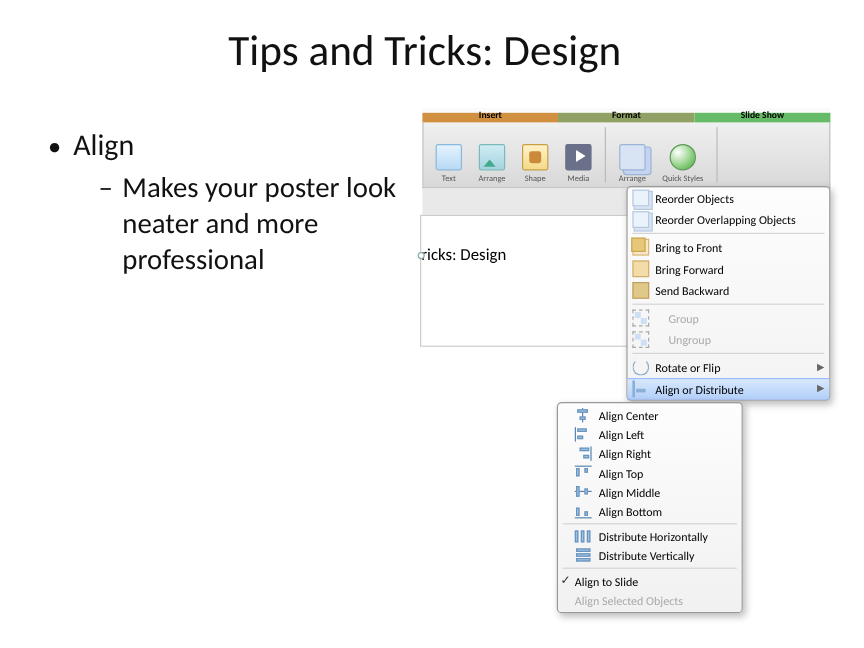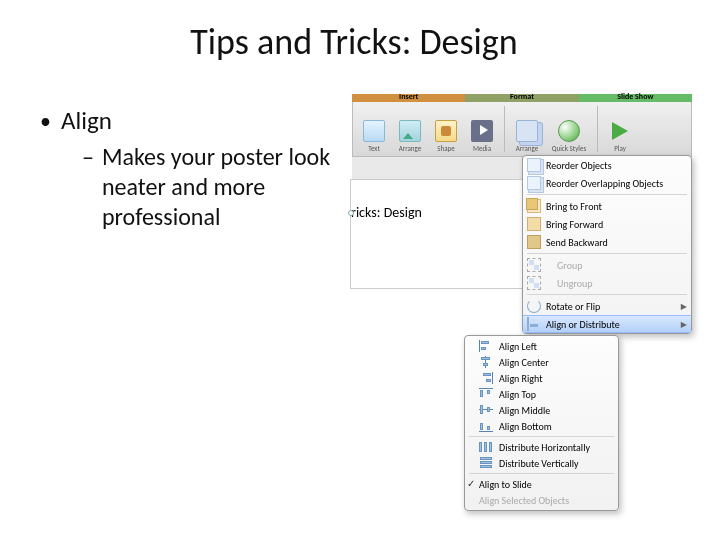--- a/index.html
+++ b/index.html
@@ -142,24 +142,20 @@
       <div class="divider"></div>
       <div class="rbtn">
           <div class="ric ric-arrange"></div>
           <span>Arrange</span>
         </div>
       <div class="rbtn wide">
           <div class="ric ric-qs"></div>
           <span>Quick Styles</span>
         </div>
       <div class="divider"></div>
-      <div class="rbtn">
-          <div class="ric ric-play"></div>
-          <span>Play</span>
-        </div>
     </div>
     <div class="editor">
       <div class="minislide">
         <div class="mtitle">ricks: Design</div>
         <div class="handle l"></div>
       </div>
     </div>
 
     <div class="dd1">
       <div class="row">
@@ -200,34 +196,34 @@
         </div>
       <div class="row hl">
           <div class="ico ico-align"></div>
           <span>Align or Distribute</span>
           <span class="arrow">▶</span>
         </div>
     </div>
 
     <div class="dd2">
       <div class="row">
+          <div class="aico al-c">
+            <span></span>
+            <span></span>
+            <span></span>
+          </div>
+          <span>Align Center</span>
+        </div>
+      <div class="row">
           <div class="aico al-l">
             <span></span>
             <span></span>
             <span></span>
           </div>
           <span>Align Left</span>
-        </div>
-      <div class="row">
-          <div class="aico al-c">
-            <span></span>
-            <span></span>
-            <span></span>
-          </div>
-          <span>Align Center</span>
         </div>
       <div class="row">
           <div class="aico al-r">
             <span></span>
             <span></span>
             <span></span>
           </div>
           <span>Align Right</span>
         </div>
       <div class="row">

